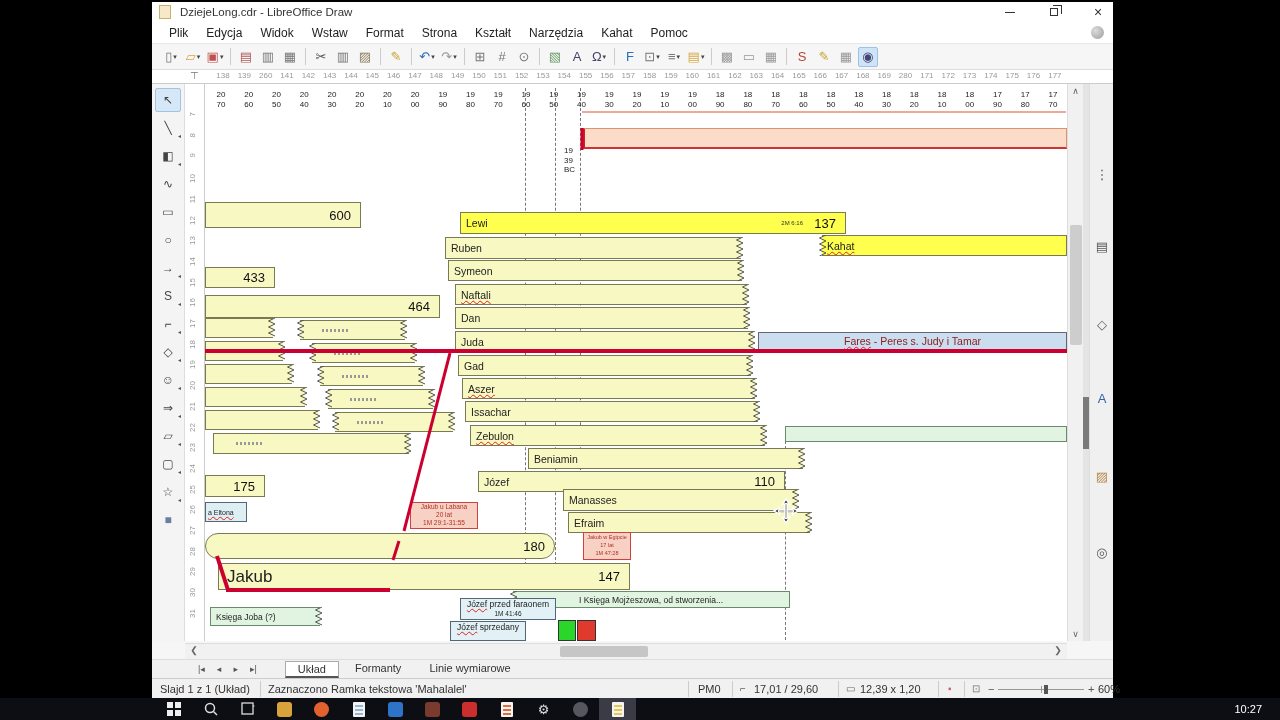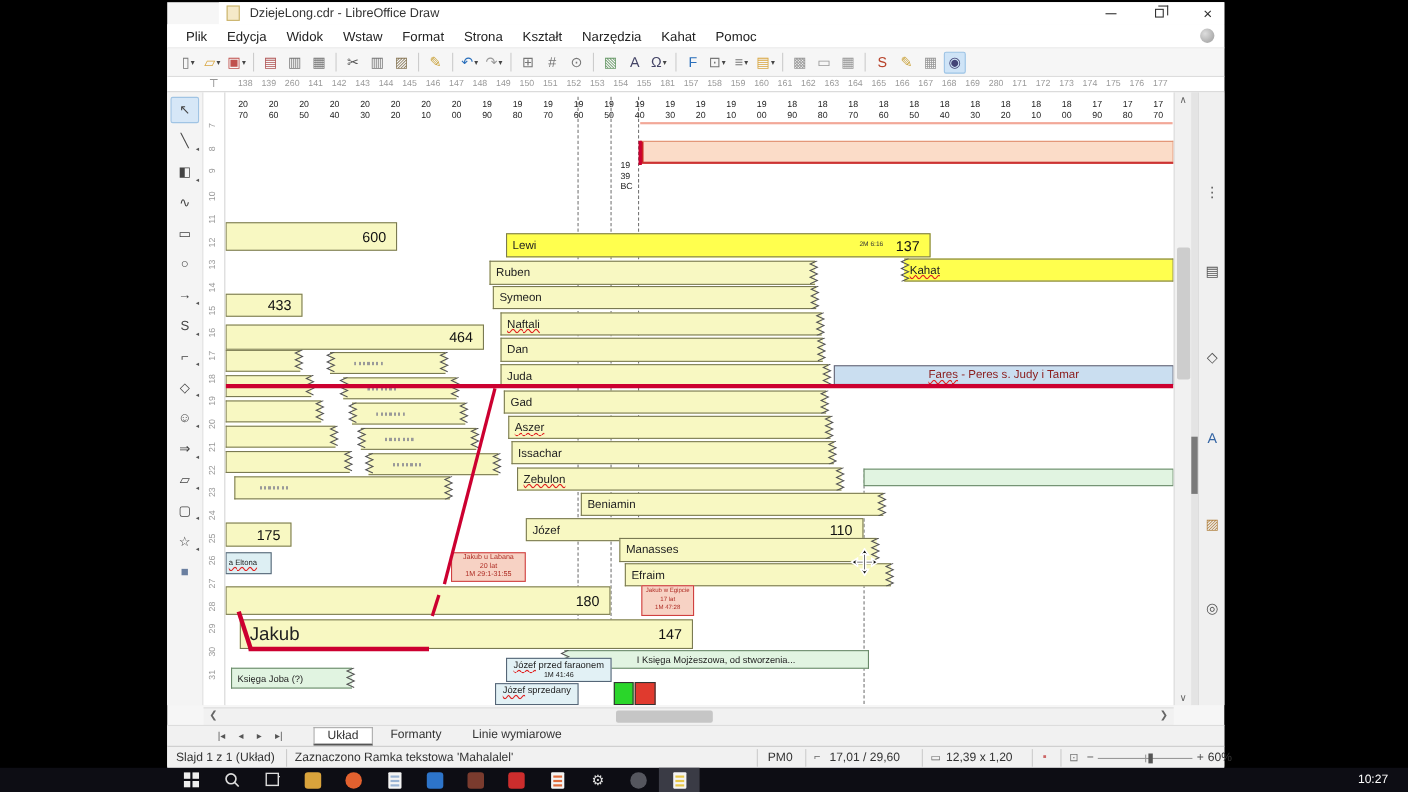--- a/index.html
+++ b/index.html
@@ -1,20 +1,20 @@
 <!DOCTYPE html>
 <html><head>
 <meta charset="utf-8">
 <style>
   html,body{margin:0;padding:0;background:#000;}
   *{box-sizing:border-box;font-family:"Liberation Sans",sans-serif;}
   #screen{position:relative;width:1280px;height:720px;background:#000;overflow:hidden;}
   #app{position:absolute;left:152px;top:2px;width:961px;height:695px;background:#f6f6f6;}
   
-  #titlebar{height:20px;background:#fff;display:flex;align-items:center;position:relative;margin-left:47px;}
+  #titlebar{height:20px;background:#fff;display:flex;align-items:center;position:relative;}
   #doc-icon{width:12px;height:14px;background:#f5e9c8;border:1px solid #c9b26a;margin-left:7px;}
   #title-text{font-size:11.5px;color:#333;margin-left:9px;}
   #win-controls{position:absolute;right:8px;top:0;height:20px;display:flex;align-items:center;gap:30px;}
   .winbtn{width:14px;height:14px;display:flex;align-items:center;justify-content:center;color:#333;font-size:14px;cursor:default;}
   #btn-min span{display:block;width:10px;border-top:1px solid #333;}
   #btn-restore span{display:block;width:8px;height:8px;border:1px solid #333;position:relative;}
   #btn-restore span::before{content:"";position:absolute;left:2px;top:-4px;width:8px;height:8px;border:1px solid #333;border-left:none;border-bottom:none;}
   
   #menubar{height:22px;background:#fff;display:flex;align-items:center;padding-left:8px;position:relative;border-bottom:1px solid #e8e8e8;}
   .menu-item{font-size:12px;color:#222;padding:2px 9px;white-space:nowrap;}
@@ -256,21 +256,21 @@
         <div class="hr-num" style="left: 241.64px;">146</div>
         <div class="hr-num" style="left: 262.97px;">147</div>
         <div class="hr-num" style="left: 284.3px;">148</div>
         <div class="hr-num" style="left: 305.63px;">149</div>
         <div class="hr-num" style="left: 326.96px;">150</div>
         <div class="hr-num" style="left: 348.29px;">151</div>
         <div class="hr-num" style="left: 369.62px;">152</div>
         <div class="hr-num" style="left: 390.95px;">153</div>
         <div class="hr-num" style="left: 412.28px;">154</div>
         <div class="hr-num" style="left: 433.61px;">155</div>
-        <div class="hr-num" style="left: 454.94px;">181</div>
+        <div class="hr-num" style="left: 454.94px;">156</div>
         <div class="hr-num" style="left: 476.27px;">157</div>
         <div class="hr-num" style="left: 497.6px;">158</div>
         <div class="hr-num" style="left: 518.93px;">159</div>
         <div class="hr-num" style="left: 540.26px;">160</div>
         <div class="hr-num" style="left: 561.59px;">161</div>
         <div class="hr-num" style="left: 582.92px;">162</div>
         <div class="hr-num" style="left: 604.25px;">163</div>
         <div class="hr-num" style="left: 625.58px;">164</div>
         <div class="hr-num" style="left: 646.91px;">165</div>
         <div class="hr-num" style="left: 668.24px;">166</div>
@@ -547,21 +547,21 @@
             <svg width="10" height="21" class="zzr" style="right: -4px;">
               <polyline points="8,0 1.5,3 8,6 1.5,9 8,12 1.5,15 8,18 1.5,21" fill="none" stroke="#555" stroke-width="1"></polyline>
             </svg>
           </div>
           <div class="bar pale" style="left: 0px; top: 391px; width: 60px; height: 22px;">
             <span class="val">175</span>
           </div>
           <div class="bar cyan" style="left: 0px; top: 418px; width: 42px; height: 20px;">
             <span class="lbl tiny"><span class="misspell">a Eltona</span></span>
           </div>
-          <div class="bar pale" style="left: 0px; top: 449px; width: 350px; height: 26px;">
+          <div class="bar pale" style="left: 0px; top: 449px; width: 350px; height: 26px; border-radius: 13px;">
             <span class="val">180</span>
           </div>
           <div class="bar pale" style="left: 13px; top: 479px; width: 412px; height: 27px;">
             <span class="lbl big">Jakub</span>
             <span class="val">147</span>
           </div>
           <div class="bar green nbr" style="left: 5px; top: 523px; width: 110px; height: 19px;">
             <span class="lbl small">Księga Joba (?)</span>
             <svg width="10" height="19" class="zzr" style="right: -4px;">
               <polyline points="8,0 1.5,3 8,6 1.5,9 8,12 1.5,15 8,18" fill="none" stroke="#555" stroke-width="1"></polyline>

